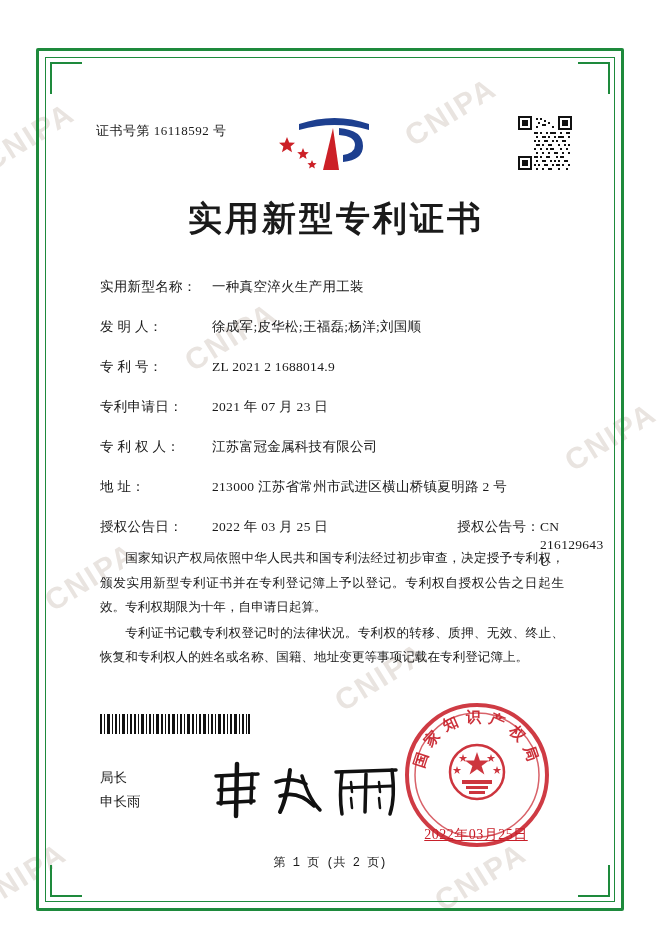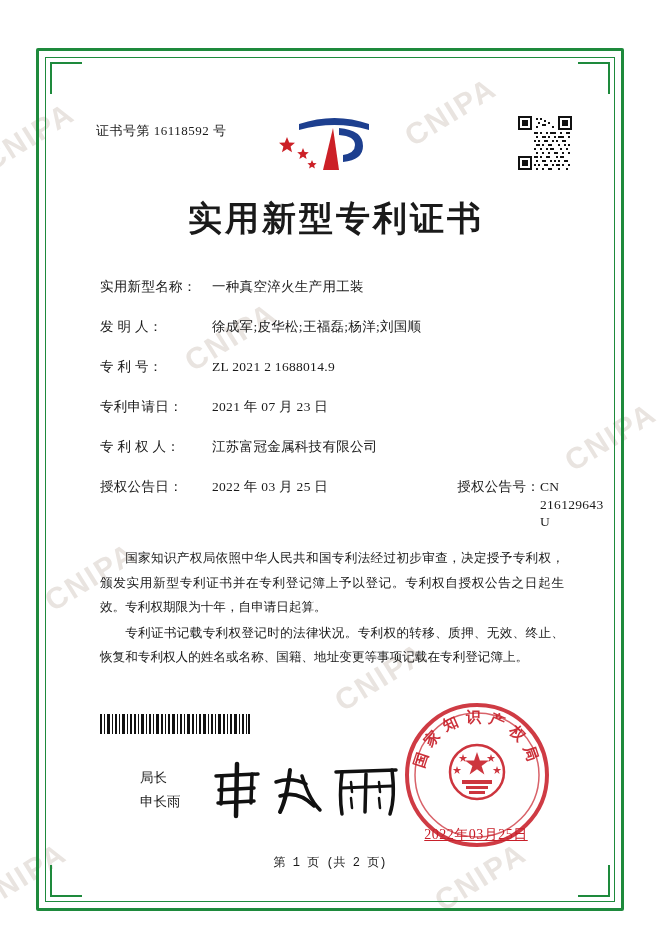--- a/index.html
+++ b/index.html
@@ -177,21 +177,20 @@
     height: 20px;
   }
 
   
   .sig-label {
     position: absolute;
     left: 46px;
     top: 700px;
     font-size: 13.5px;
     line-height: 1.75;
-    margin-left: 40px;
   }
   .sig-script {
     position: absolute;
     left: 148px;
     top: 690px;
     width: 210px;
     height: 66px;
   }
 
   
@@ -381,20 +380,24 @@
         <div class="fvalue">ZL 2021 2 1688014.9</div>
       </div>
       <div class="frow">
         <div class="flabel">专利申请日：</div>
         <div class="fvalue">2021 年 07 月 23 日</div>
       </div>
       <div class="frow">
         <div class="flabel">专 利 权 人：</div>
         <div class="fvalue">江苏富冠金属科技有限公司</div>
       </div>
+      <div class="frow">
+        <div class="flabel">地          址：</div>
+        <div class="fvalue">213000 江苏省常州市武进区横山桥镇夏明路 2 号</div>
+      </div>
       <div class="frow split">
         <div class="flabel">授权公告日：</div>
         <div class="fvalue">2022 年 03 月 25 日</div>
         <div class="flabel2">授权公告号：</div>
         <div class="fvalue2">CN 216129643 U</div>
       </div>
     </div>
 
     <div class="paras">
       <p>国家知识产权局依照中华人民共和国专利法经过初步审查，决定授予专利权，颁发实用新型专利证书并在专利登记簿上予以登记。专利权自授权公告之日起生效。专利权期限为十年，自申请日起算。</p>

